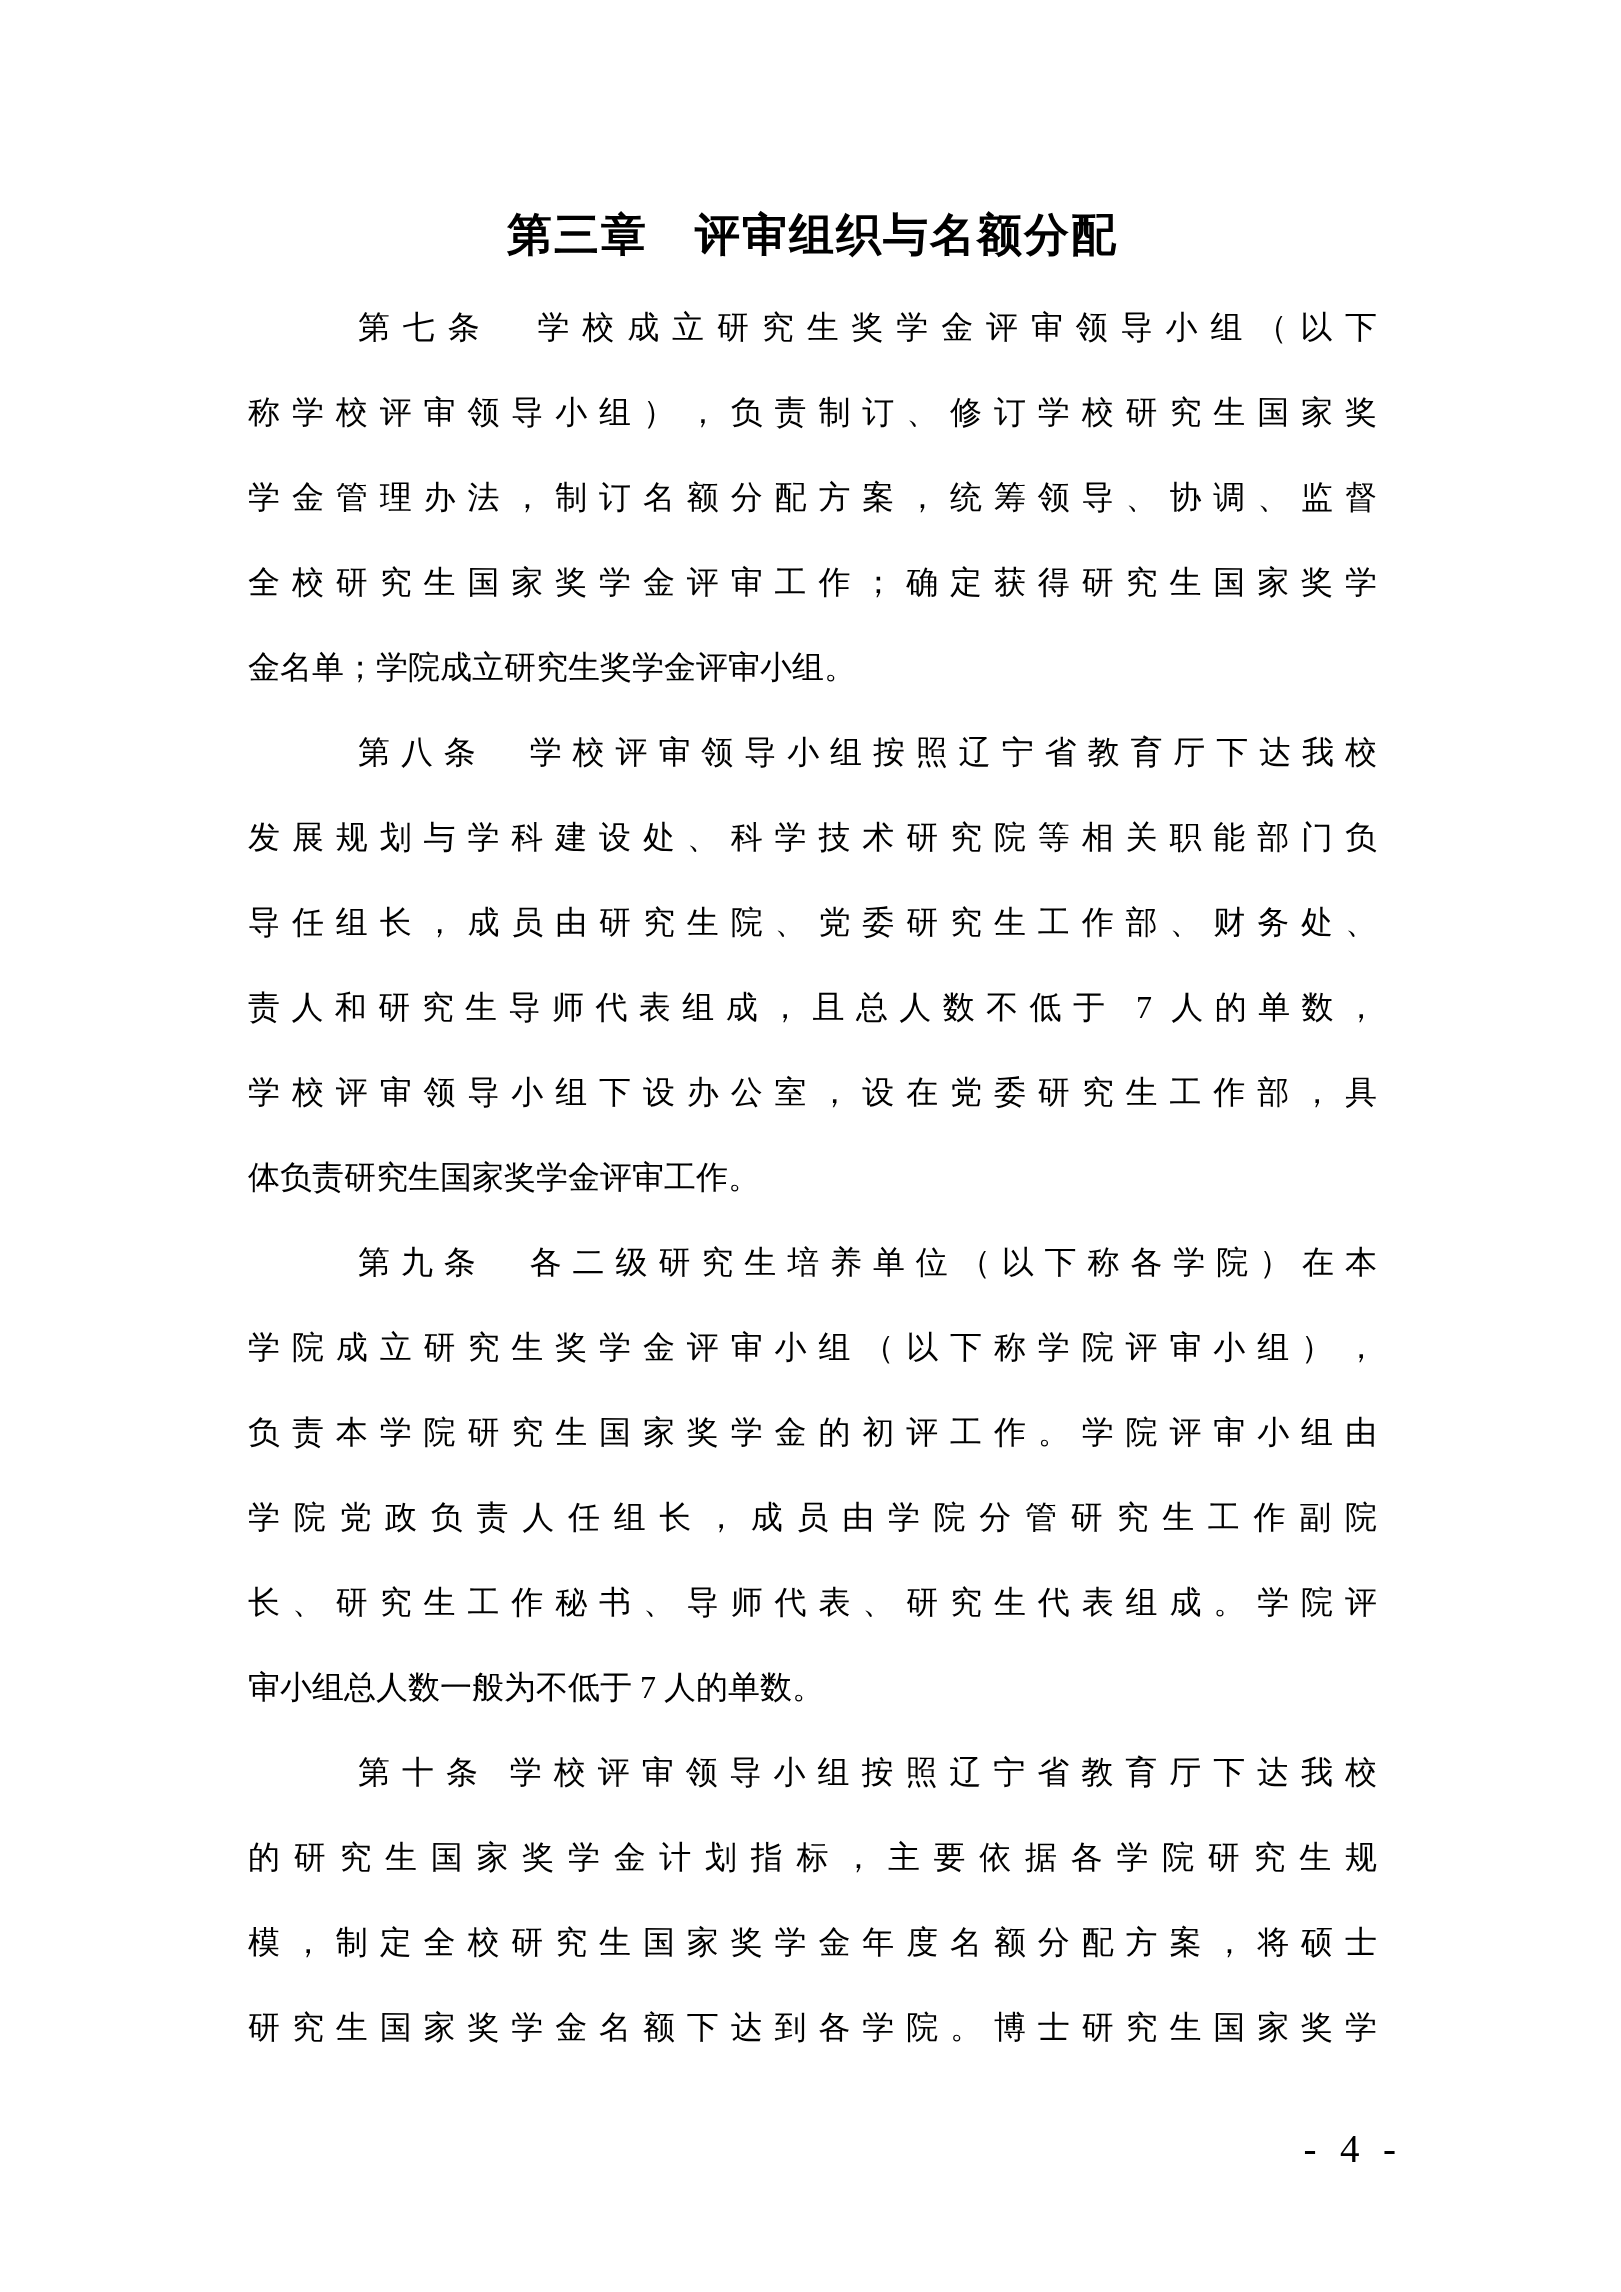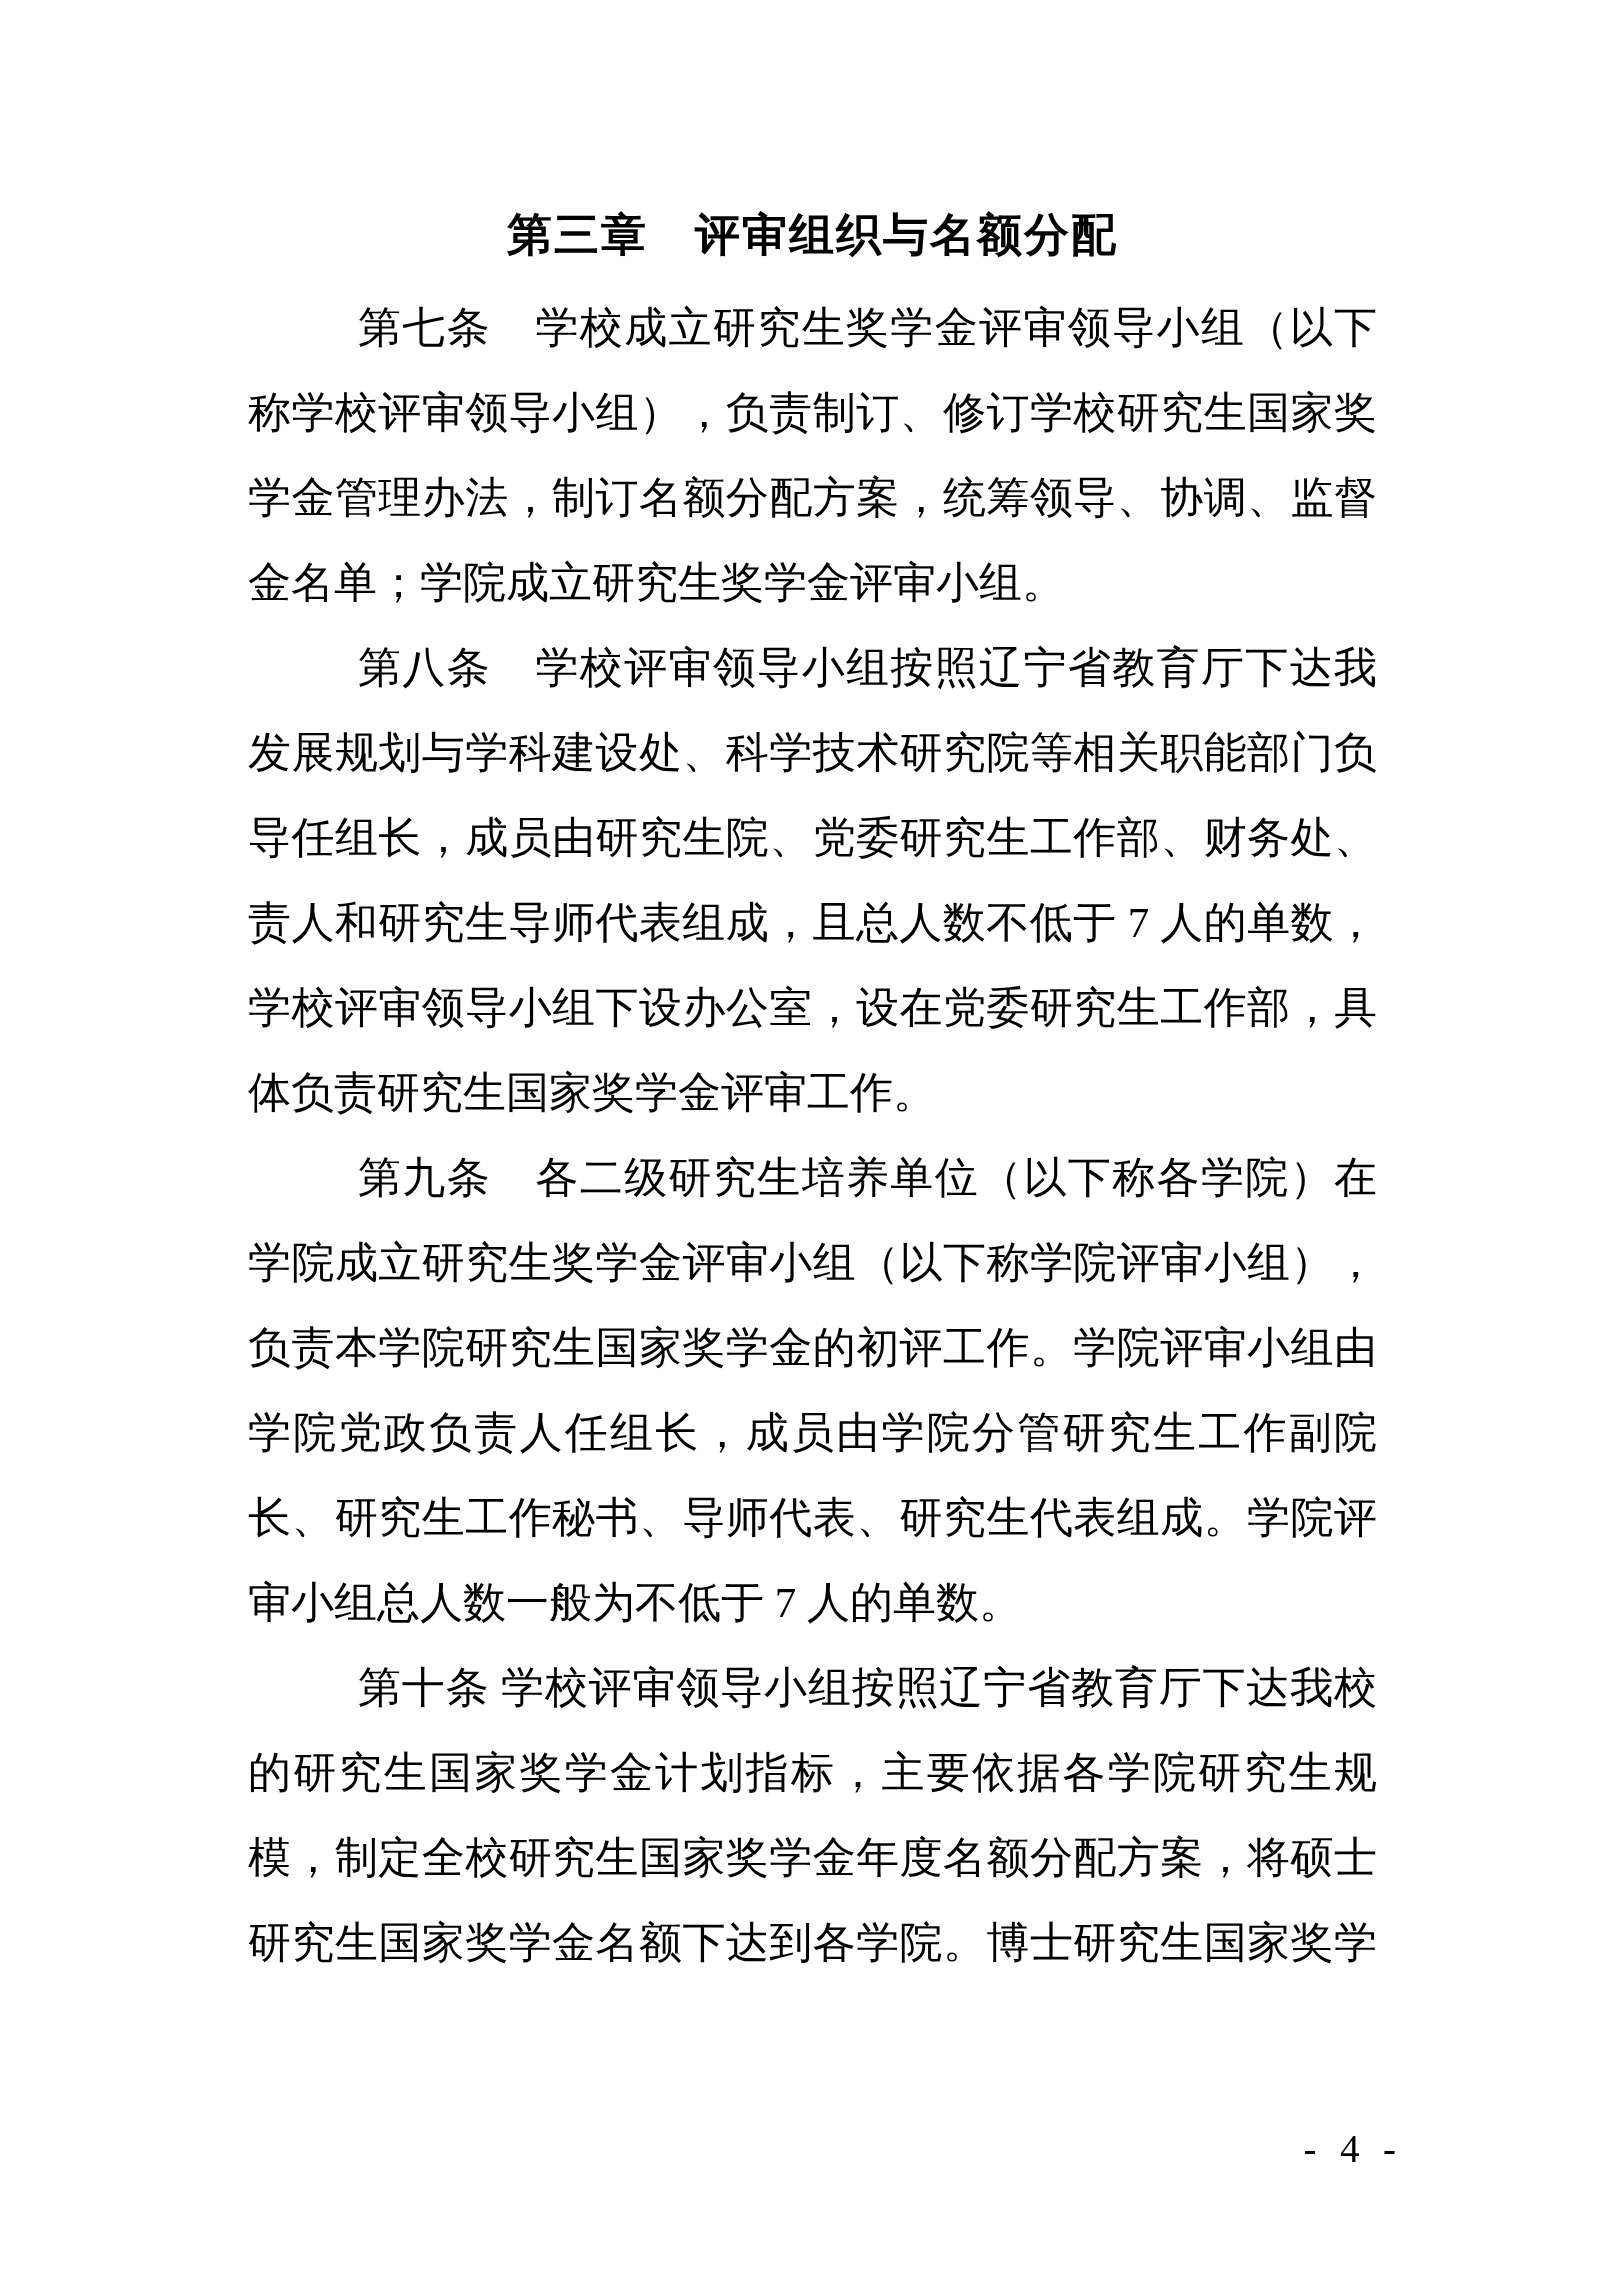--- a/index.html
+++ b/index.html
@@ -31,21 +31,21 @@
     letter-spacing: 2px;
     white-space: nowrap;
   }
   .doc-body {
     position: absolute;
     left: 248px;
     top: 285px;
     width: 1129px;
   }
   .line {
-    font-size: 43px;
+    font-size: 32px;
     line-height: 85px;
     height: 85px;
     overflow: hidden;
     text-align: justify;
     text-align-last: justify;
     -moz-text-align-last: justify;
     font-kerning: none;
   }
   .line.first {
     text-indent: 110px;
@@ -67,20 +67,21 @@
 </head>
 <body>
 
 <div class="page">
   <h1 class="chapter-title">第三章　评审组织与名额分配</h1>
 
   <div class="doc-body">
       <div class="line first">第七条　学校成立研究生奖学金评审领导小组（以下</div>
       <div class="line">称学校评审领导小组），负责制订、修订学校研究生国家奖</div>
       <div class="line">学金管理办法，制订名额分配方案，统筹领导、协调、监督</div>
+      <div class="line">全校研究生国家奖学金评审工作；确定获得研究生国家奖学</div>
       <div class="line short">金名单；学院成立研究生奖学金评审小组。</div>
       <div class="line first">第八条　学校评审领导小组按照辽宁省教育厅下达我校</div>
       <div class="line">发展规划与学科建设处、科学技术研究院等相关职能部门负</div>
       <div class="line">导任组长，成员由研究生院、党委研究生工作部、财务处、</div>
       <div class="line">责人和研究生导师代表组成，且总人数不低于 7 人的单数，</div>
       <div class="line">学校评审领导小组下设办公室，设在党委研究生工作部，具</div>
       <div class="line short">体负责研究生国家奖学金评审工作。</div>
       <div class="line first">第九条　各二级研究生培养单位（以下称各学院）在本</div>
       <div class="line">学院成立研究生奖学金评审小组（以下称学院评审小组），</div>
       <div class="line">负责本学院研究生国家奖学金的初评工作。学院评审小组由</div>

